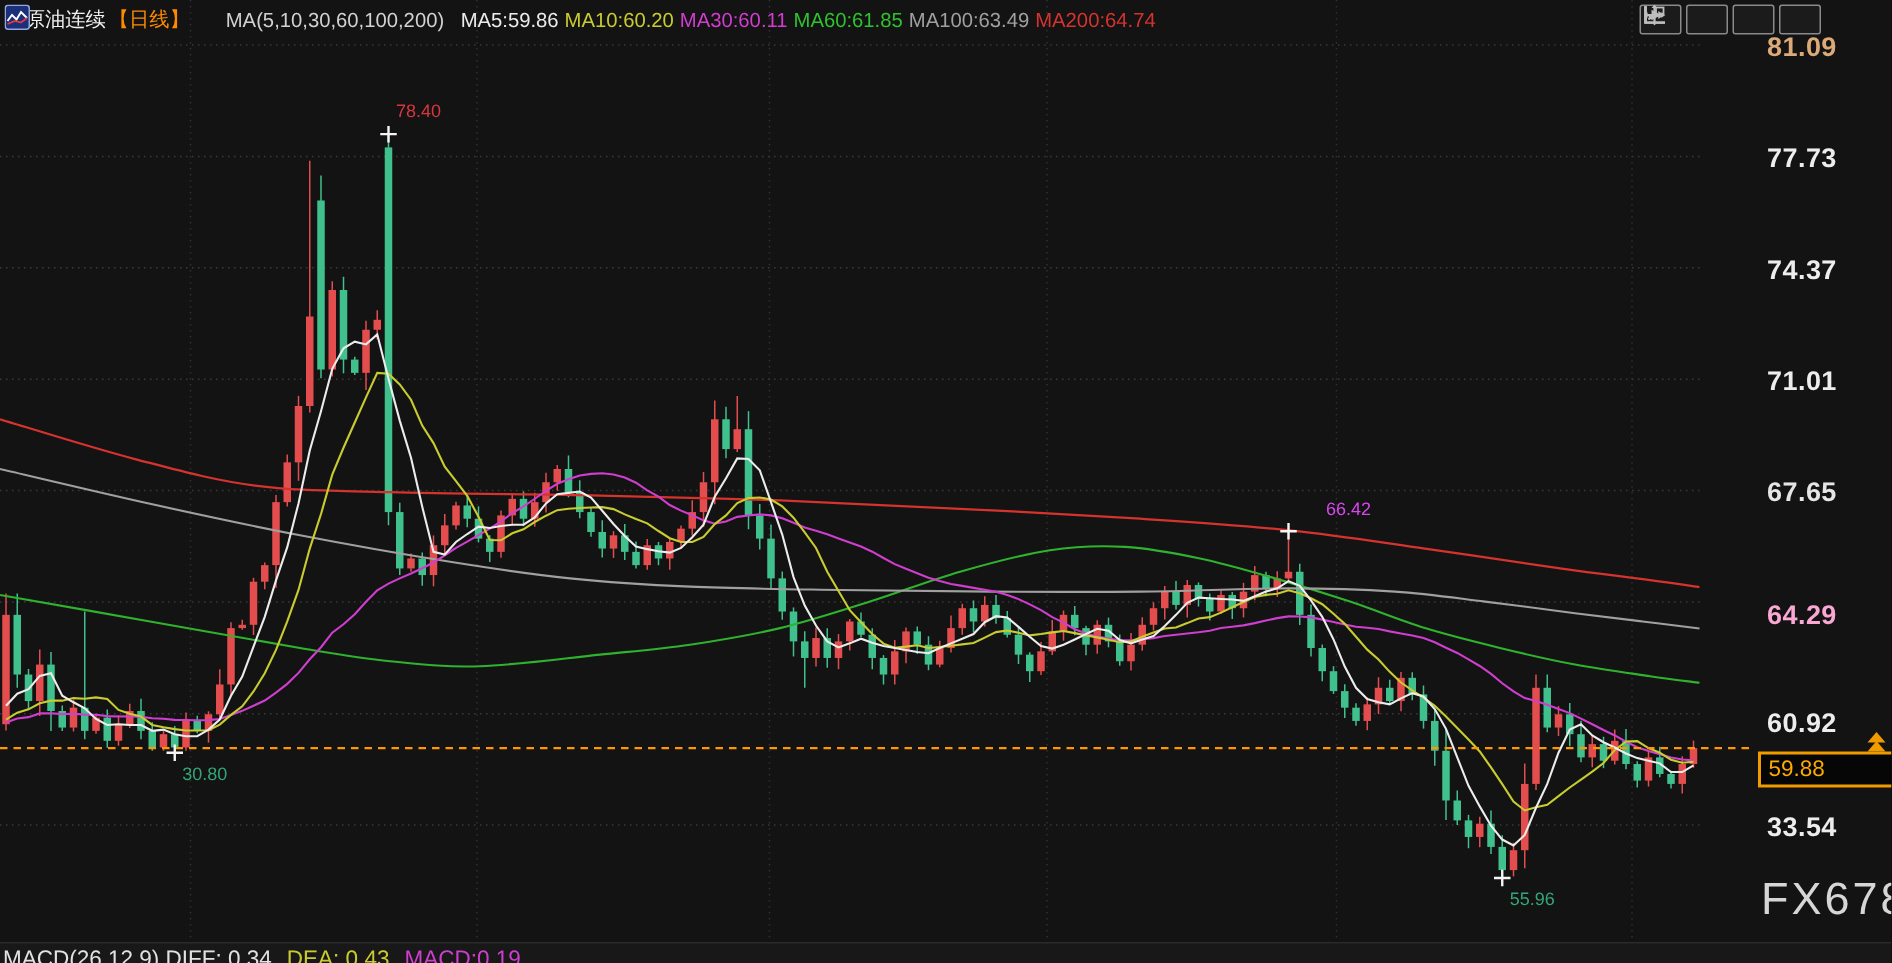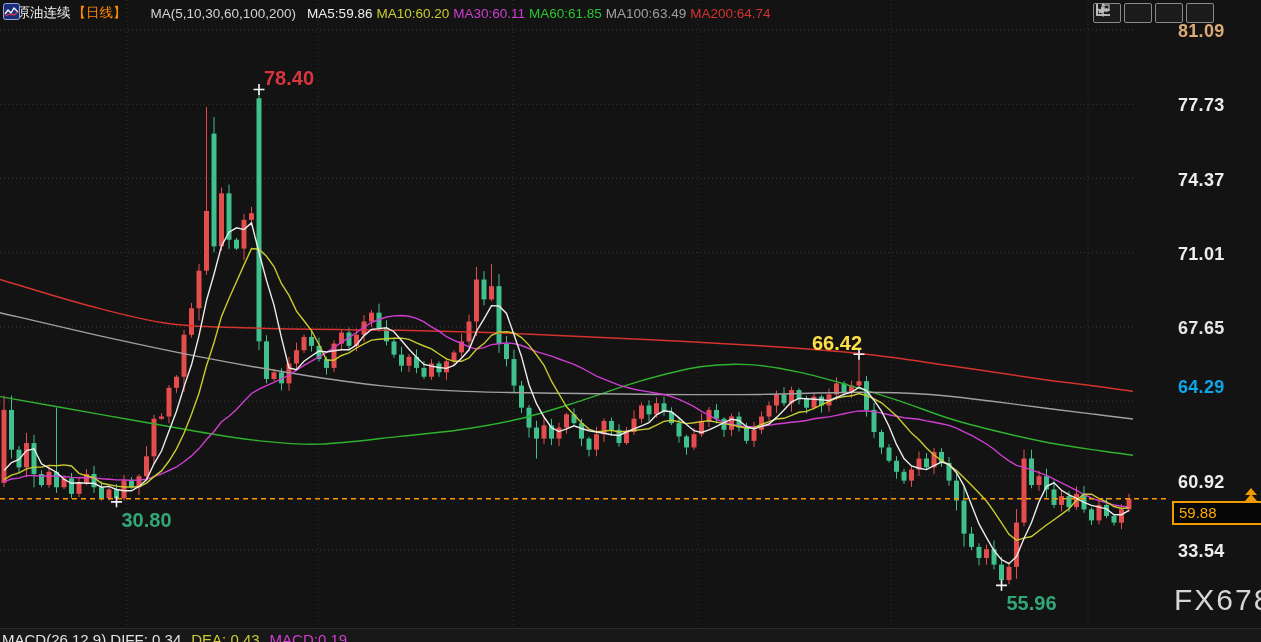--- a/index.html
+++ b/index.html
@@ -15,21 +15,21 @@
   .ma-val{margin-left:4px;}
   .hicon{display:inline-flex;align-items:center;}
   
   #toolbar{position:absolute;left:1093px;top:3px;display:flex;gap:3px;z-index:6;}
   .tbtn{width:28px;height:20px;border:1px solid #8a8a8a;background:#1b1b1b;display:flex;
         align-items:center;justify-content:center;box-sizing:border-box;border-radius:2px;}
   
   .axis-label{position:absolute;left:1178px;width:70px;color:#ededed;font-size:18px;
               font-weight:700;letter-spacing:.3px;z-index:4;}
   
-  .marker-label{position:absolute;font-size:20px;font-weight:700;z-index:4;white-space:nowrap;}
+  .marker-label{position:absolute;font-size:12px;font-weight:400;z-index:4;white-space:nowrap;}
   
   #price-box{position:absolute;left:1172px;width:86px;height:20px;border:2px solid #f09c00;
              background:#060606;color:#ffaa00;font-size:15px;line-height:20px;padding-left:5px;
              box-sizing:content-box;z-index:7;}
   .up-arrow{position:absolute;width:0;height:0;border-left:6px solid transparent;
             border-right:6px solid transparent;border-bottom:7px solid #f09c00;z-index:7;}
   
   #watermark{position:absolute;left:1126px;top:583px;font-size:30px;color:#d6d6d6;
              letter-spacing:2px;z-index:3;margin-left:48px;}
   
@@ -424,28 +424,28 @@
         </svg>
     </div>
   </div>
 
   <div id="axis-labels">
       <div class="axis-label" style="top: 21px; color: rgb(220, 170, 120);">81.09</div>
       <div class="axis-label" style="top: 95.256px; color: rgb(237, 237, 237);">77.73</div>
       <div class="axis-label" style="top: 169.512px; color: rgb(237, 237, 237);">74.37</div>
       <div class="axis-label" style="top: 243.768px; color: rgb(237, 237, 237);">71.01</div>
       <div class="axis-label" style="top: 318.024px; color: #e5e5e5;">67.65</div>
-      <div class="axis-label" style="top: 377px; color: #0ea5e9;">64.29</div>
+      <div class="axis-label" style="top: 400px; color: #f9a8d4;">64.29</div>
       <div class="axis-label" style="top: 472px; color: rgb(237, 237, 237);">60.92</div>
       <div class="axis-label" style="top: 541.013px; color: rgb(237, 237, 237);">33.54</div>
     </div>
   <div id="markers">
       <div class="marker-label" style="color: rgb(216, 53, 63); left: 264px; top: 67.449px;">78.40</div>
       <div class="marker-label" style="color: rgb(51, 166, 120); left: 121.5px; top: 508.835px;">30.80</div>
-      <div class="marker-label" style="color: #fde047; left: 812px; top: 332.207px;">66.42</div>
+      <div class="marker-label" style="color: #d946ef; left: 884px; top: 332.207px;">66.42</div>
       <div class="marker-label" style="color: rgb(51, 166, 120); left: 1006.5px; top: 592.373px;">55.96</div>
     </div>
 
   <div id="price-box" style="top: 500.741px; color: rgb(255, 170, 0);">59.88</div>
   <div class="up-arrow" id="arr1" style="left: 1245px; top: 487.741px;"></div>
   <div class="up-arrow" id="arr2" style="left: 1245px; top: 493.741px;"></div>
 
   <div id="watermark">FX678</div>
 
   <div id="footer-sep"></div>

